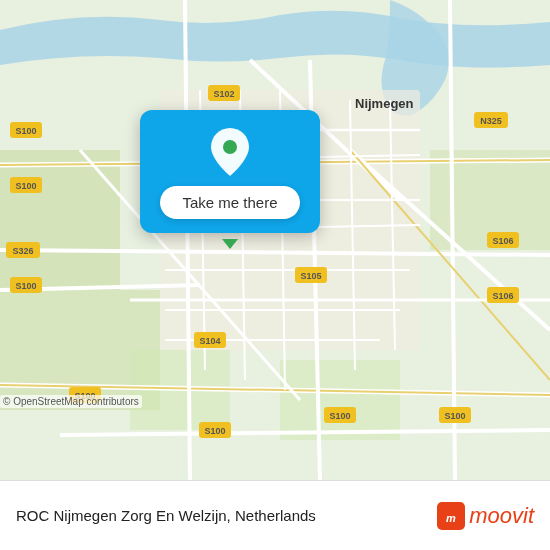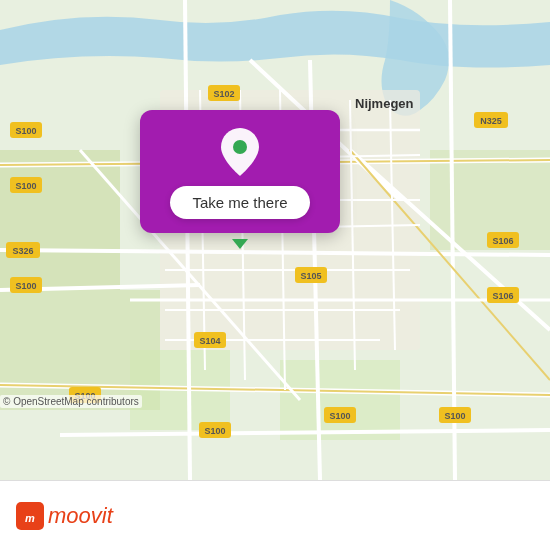--- a/index.html
+++ b/index.html
@@ -26,22 +26,22 @@
       height: 100%;
       position: absolute;
       top: 0; left: 0;
     }
 
     
     #popup-card {
       position: absolute;
       top: 110px;
       left: 140px;
-      width: 200px;
-      background: #a21caf;
+      width: 180px;
+      background: #0ea5e9;
       border-radius: 12px;
       display: flex;
       flex-direction: column;
       align-items: center;
       padding-bottom: 14px;
       box-shadow: 0 4px 16px rgba(0,0,0,0.25);
       z-index: 10;
     }
 
     #popup-card::after {
@@ -229,20 +229,21 @@
       </svg>
     </div>
 
     <button class="take-me-btn">Take me there</button>
   </div>
 
   <div id="copyright">© OpenStreetMap contributors</div>
 </div>
 
 <div id="bottom-bar">
+  <span id="location-name">ROC Nijmegen Zorg En Welzijn, Netherlands</span>
 
   <div id="moovit-logo">
     <svg width="28" height="28" viewBox="0 0 28 28" xmlns="http://www.w3.org/2000/svg">
       <rect width="28" height="28" rx="5" fill="#e84118"></rect>
       <text x="14" y="20" font-size="11" font-weight="bold" fill="white" font-family="Arial" text-anchor="middle" font-style="italic">m</text>
     </svg>
     <span class="moovit-text">moovit</span>
   </div>
 </div>
 

